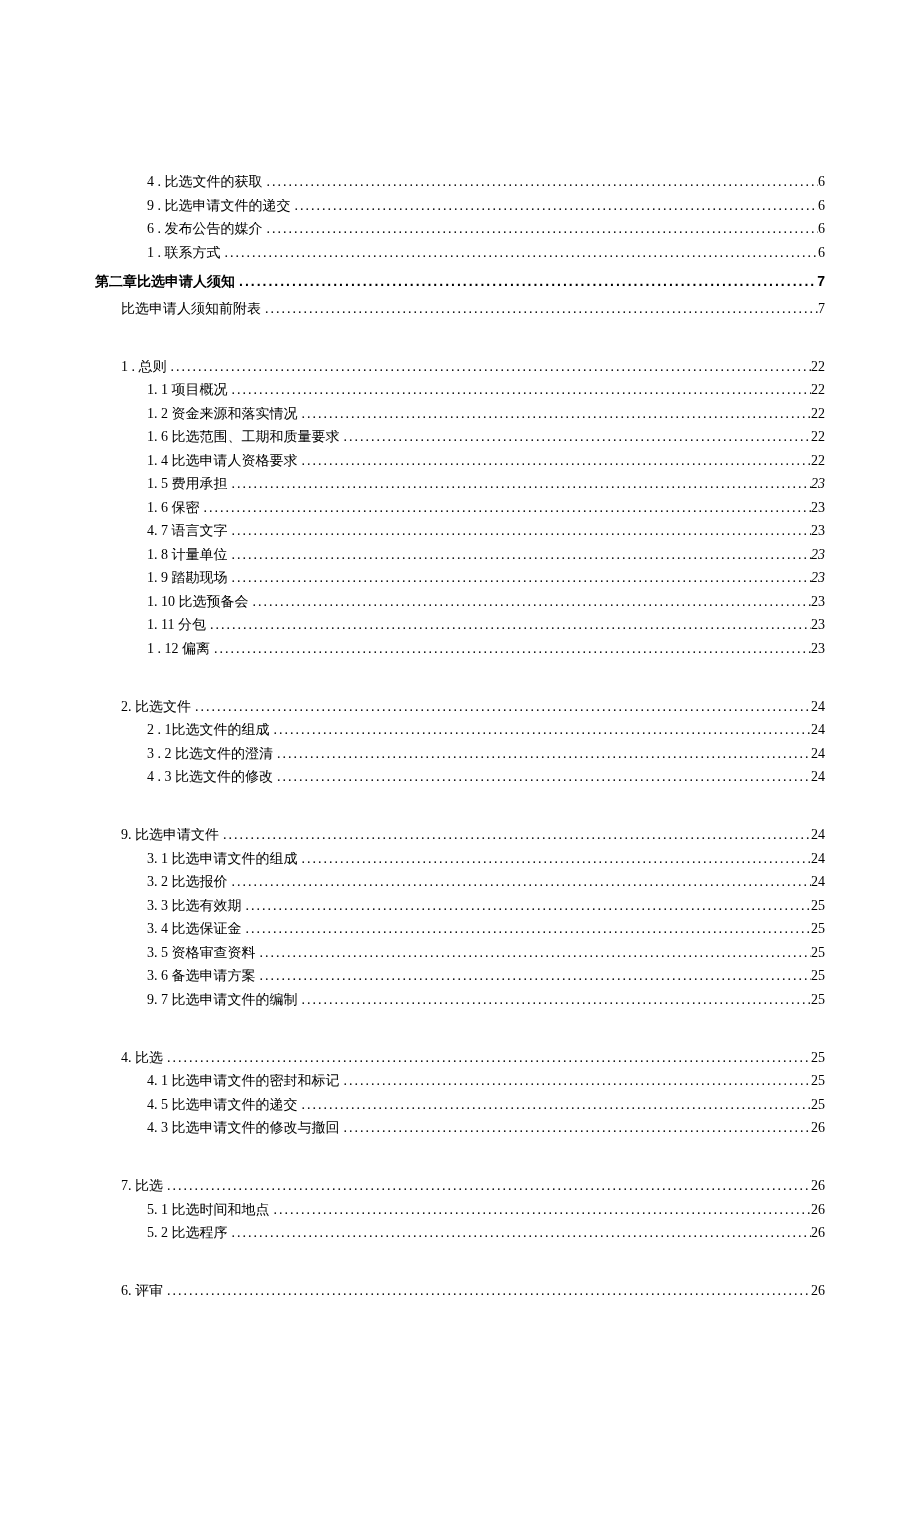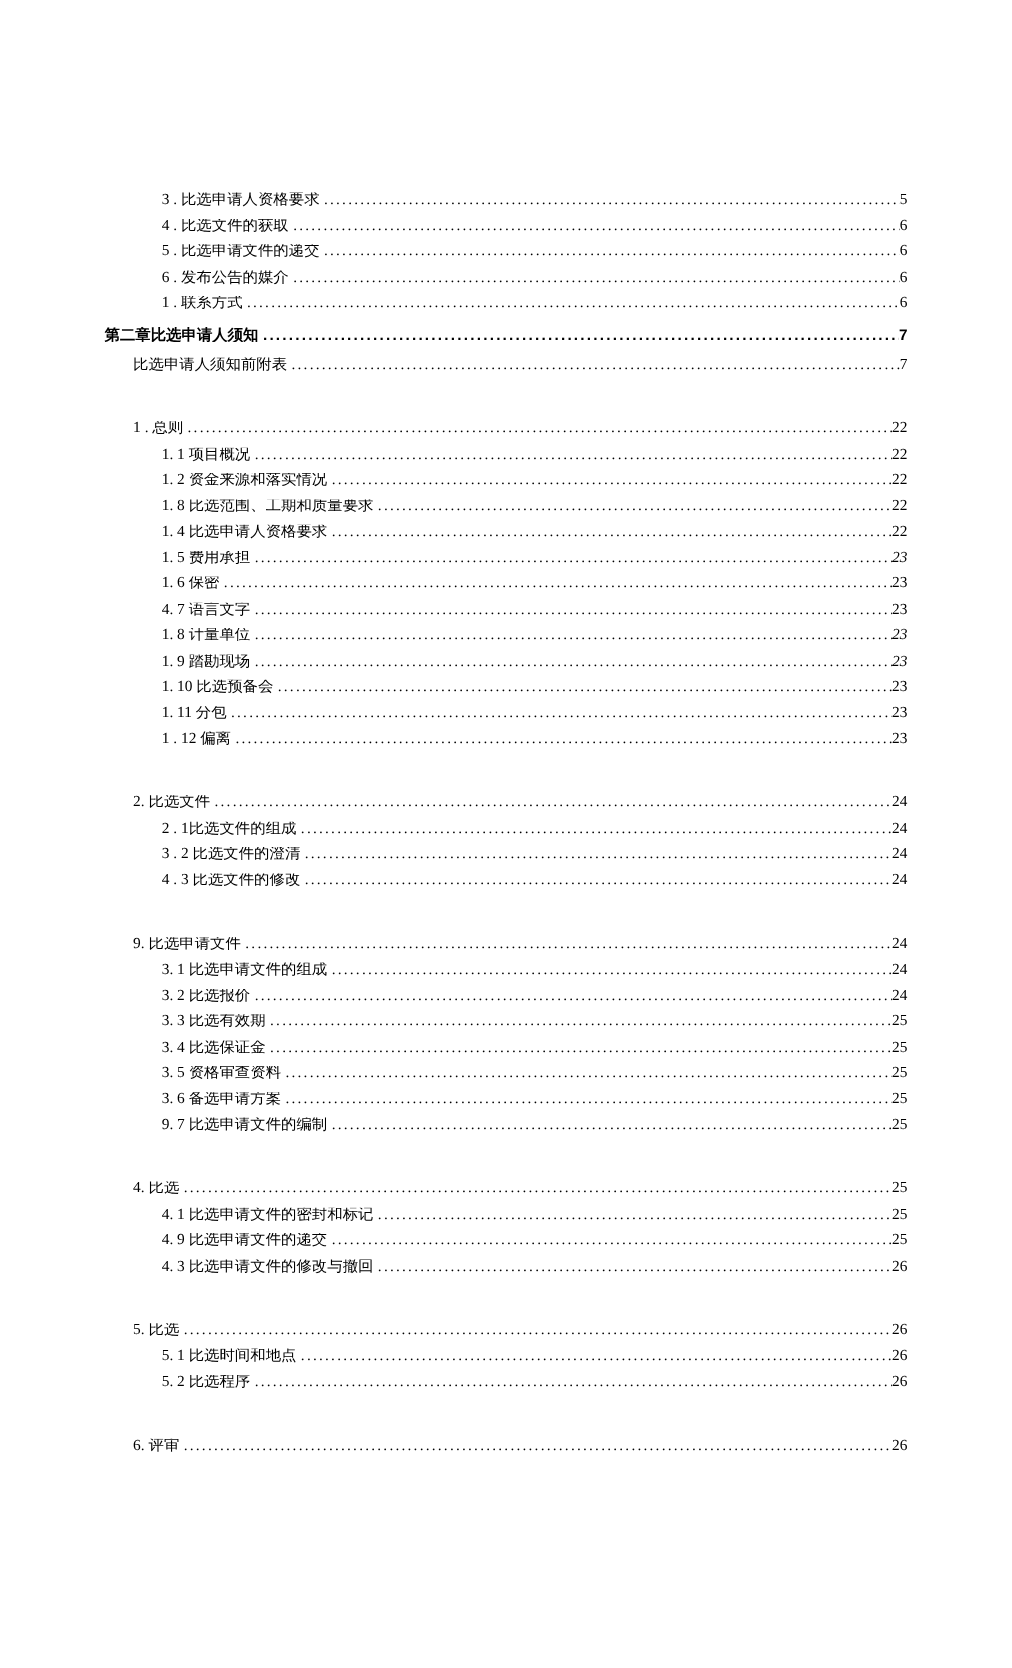--- a/index.html
+++ b/index.html
@@ -38,31 +38,26 @@
   .bold { font-weight: bold; font-family: "SimHei","黑体",sans-serif; align-items: flex-end; }
   .italic-page { font-style: italic; }
   .section-gap { margin-top: 14px; margin-bottom: 14px; }
   .sm-gap { margin-top: 10px; text-align: right; }
 </style>
 </head>
 <body>
 
 <div id="toc-container">
     <div class="toc-line lvl2">
-      <span class="toc-label">3  . 比选申请人资格要求</span>
-      <span class="toc-dots"></span>
-      <span class="toc-page">5</span>
-    </div>
-    <div class="toc-line lvl2">
       <span class="toc-label">4  . 比选文件的获取</span>
       <span class="toc-dots"></span>
       <span class="toc-page">6</span>
     </div>
     <div class="toc-line lvl2">
-      <span class="toc-label">5  . 比选申请文件的递交</span>
+      <span class="toc-label">9  . 比选申请文件的递交</span>
       <span class="toc-dots"></span>
       <span class="toc-page">6</span>
     </div>
     <div class="toc-line lvl2">
       <span class="toc-label">6  . 发布公告的媒介</span>
       <span class="toc-dots"></span>
       <span class="toc-page">6</span>
     </div>
     <div class="toc-line lvl2">
       <span class="toc-label">1  . 联系方式</span>
@@ -88,21 +83,21 @@
       <span class="toc-label">1. 1   项目概况</span>
       <span class="toc-dots"></span>
       <span class="toc-page">22</span>
     </div>
     <div class="toc-line lvl2">
       <span class="toc-label">1. 2   资金来源和落实情况</span>
       <span class="toc-dots"></span>
       <span class="toc-page">22</span>
     </div>
     <div class="toc-line lvl2">
-      <span class="toc-label">1. 8   比选范围、工期和质量要求</span>
+      <span class="toc-label">1. 6   比选范围、工期和质量要求</span>
       <span class="toc-dots"></span>
       <span class="toc-page">22</span>
     </div>
     <div class="toc-line lvl2">
       <span class="toc-label">1. 4   比选申请人资格要求</span>
       <span class="toc-dots"></span>
       <span class="toc-page">22</span>
     </div>
     <div class="toc-line lvl2">
       <span class="toc-label">1. 5   费用承担</span>
@@ -208,31 +203,31 @@
       <span class="toc-label">4.  比选</span>
       <span class="toc-dots"></span>
       <span class="toc-page">25</span>
     </div>
     <div class="toc-line lvl2">
       <span class="toc-label">4. 1   比选申请文件的密封和标记</span>
       <span class="toc-dots"></span>
       <span class="toc-page">25</span>
     </div>
     <div class="toc-line lvl2">
-      <span class="toc-label">4. 9   比选申请文件的递交</span>
+      <span class="toc-label">4. 5   比选申请文件的递交</span>
       <span class="toc-dots"></span>
       <span class="toc-page">25</span>
     </div>
     <div class="toc-line lvl2">
       <span class="toc-label">4.  3 比选申请文件的修改与撤回</span>
       <span class="toc-dots"></span>
       <span class="toc-page">26</span>
     </div>
     <div class="toc-line lvl1">
-      <span class="toc-label">5.  比选</span>
+      <span class="toc-label">7.  比选</span>
       <span class="toc-dots"></span>
       <span class="toc-page">26</span>
     </div>
     <div class="toc-line lvl2">
       <span class="toc-label">5. 1   比选时间和地点</span>
       <span class="toc-dots"></span>
       <span class="toc-page">26</span>
     </div>
     <div class="toc-line lvl2">
       <span class="toc-label">5.  2 比选程序</span>

